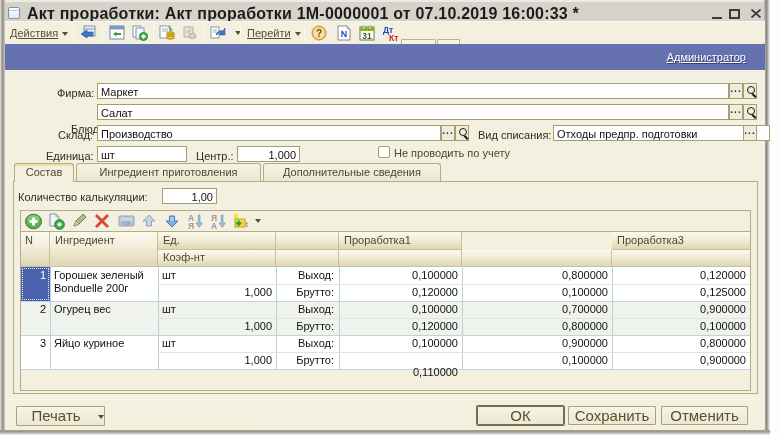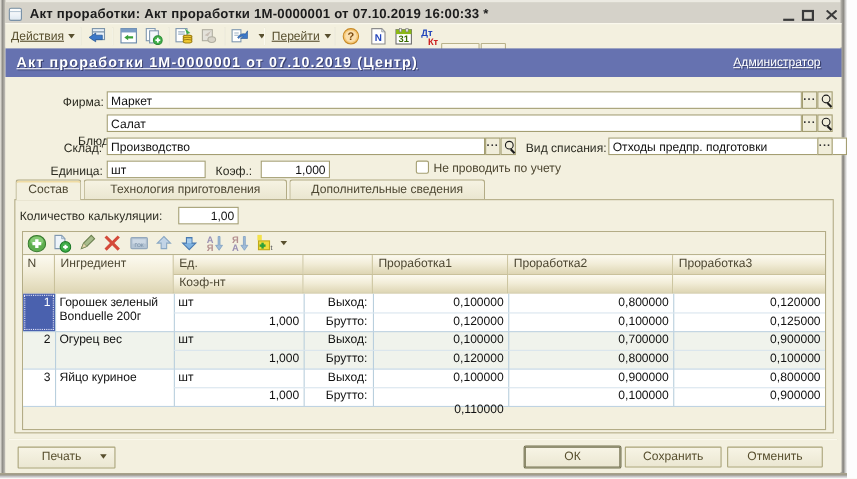--- a/index.html
+++ b/index.html
@@ -6,21 +6,21 @@
 html,body { width:779px; height:435px; background:#fdfdfd; font-family:"Liberation Sans",sans-serif; overflow:hidden; }
 body { position:relative; font-size:11px; color:#1a1a1a; }
 .abs { position:absolute; }
 
 .win { left:0; top:0; width:770px; height:433px; background:#f3f0df; }
 .frameL { left:0; top:0; width:5px; height:433px; background:linear-gradient(90deg,#edebe3 0%,#908e88 45%,#c8c6be 100%); }
 .frameR { left:764px; top:0; width:6px; height:432px; background:linear-gradient(90deg,#bdbbb3 0%,#8a8882 45%,#dededd 85%,#f4f4f4 100%); }
 .frameB { left:0; top:430px; width:770px; height:5px; background:linear-gradient(180deg,#aaa489 0%,#9d998c 35%,#c6c6c9 65%,#f3f3f5 100%); }
 
 .titlebar { left:5px; top:0; width:760px; height:21px; background:#d5d2c9; border-top:2px solid #eceae2; }
-.title-txt { left:22px; top:3px; font-size:12px; font-weight:bold; color:#1c1c1c; white-space:nowrap; letter-spacing:0.2px;}
+.title-txt { left:22px; top:3px; font-size:16px; font-weight:bold; color:#1c1c1c; white-space:nowrap; letter-spacing:0.2px;}
 .ticon { left:3px; top:5px; width:12px; height:12px; background:linear-gradient(180deg,#fdfdfd 0%,#eef3f8 55%,#dfe9f2 100%); border:1px solid #7a92a8; border-radius:2px; }
 .ticon:before { content:""; position:absolute; left:0px; top:2px; width:10px; height:1px; background:#b8c8d6; }
 
 .toolbar { left:5px; top:21px; width:760px; height:22px; background:#f3f0df; border-top:1px solid #fbf9ef; }
 .tbtext { position:absolute; top:5px; font-size:11px; color:#584f2e; white-space:nowrap;text-decoration:underline; }
 .tbsep { position:absolute; top:3px; width:1px; height:16px; background:#d0ccb4; border-right:1px solid #fbf9ee; }
 .dnarrow { display:inline-block; width:0; height:0; border-left:3px solid transparent; border-right:3px solid transparent; border-top:4px solid #584f2e; vertical-align:middle; margin-left:4px; }
 .togglebtn { position:absolute; top:17px; height:20px; border:1px solid #b9b28b; background:linear-gradient(180deg,#f8f5e6,#eae5cc); color:#584f2e; font-size:11px; text-align:center; line-height:18px; border-radius:1px;font-family:Liberation Serif, serif;}
 
 .band { left:5px; top:44px; width:760px; height:26px; background:#6672b0; }
@@ -43,21 +43,21 @@
 .gdata { position:absolute; left:0; top:56px; width:729px; height:103px; background:#fff; }
 .grow2 { position:absolute; left:0; top:34px; width:729px; height:34px; background:#f0f3ec; }
 .gr { position:absolute; height:17px; line-height:17px; font-size:11px; color:#111; white-space:nowrap; }
 .ra { text-align:right; }
 .gtoolbar { left:0; top:0; width:729px; height:21px; border-bottom:1px solid #b3ac86; background:#f3f0df; position:absolute;}
 .ghead { position:absolute; background:linear-gradient(180deg,#fcfaf0 0%,#f2edd8 45%,#ded6b4 100%); border-right:1px solid #c9c19b; border-bottom:1px solid #c9c19b; font-size:11px; color:#4d4732; }
 .vline { position:absolute; width:1px; background:#b9cfdd; }
 .hline { position:absolute; height:1px; background:#d9e5ee; }
 
 .botline { left:8px; top:399px; width:753px; height:1px; background:#cdc7a9; border-bottom:1px solid #faf8ec;}
-.btn { position:absolute; top:406px; height:19px; background:linear-gradient(180deg,#f7f4e5,#ebe7d2); border:1px solid #a9a378; font-size:11px; color:#584f2e; text-align:center; line-height:17px; border-radius:1px; }
+.btn { position:absolute; top:406px; height:19px; background:linear-gradient(180deg,#f7f4e5,#ebe7d2); border:1px solid #a9a378; font-size:15px; color:#584f2e; text-align:center; line-height:17px; border-radius:1px; }
 .btn.default { border:1px solid #72704f; box-shadow:0 0 0 1px #72704f; }
 </style>
 </head>
 <body>
 <div class="abs win"></div>
 <div class="abs titlebar">
   <div class="abs ticon"></div>
   <div class="abs title-txt">Акт проработки: Акт проработки 1М-0000001 от 07.10.2019 16:00:33 *</div>
   <div class="abs" style="left:707px; top:15px; width:10px; height:2px; background:#3a3a3a;"></div>
   <div class="abs" style="left:724px; top:7px; width:11px; height:10px; border:2px solid #3a3a3a;"></div>
@@ -134,21 +134,20 @@
     <text x="8" y="13.5" font-size="8.5" font-weight="bold" fill="#3a6a00" text-anchor="middle" font-family="Liberation Sans">31</text>
   </svg>
   <svg class="abs" style="left:377px; top:3px;" width="18" height="16" viewBox="0 0 18 16">
     <text x="1" y="8" font-size="8.5" font-weight="bold" fill="#2244bb" font-family="Liberation Sans">Дт</text>
     <text x="7" y="15.5" font-size="8.5" font-weight="bold" fill="#cc2222" font-family="Liberation Sans">Кт</text>
   </svg>
   <div class="togglebtn" style="left:396px; width:35px;">ОФУ</div>
   <div class="togglebtn" style="left:432px; width:23px;">БУ</div>
 </div>
 <div class="abs band">
-  <div class="abs bandtitle">Акт проработки 1М-0000001 от 07.10.2019 (Центр)</div>
   <div class="abs banduser">Администратор</div>
 </div>
 <div class="abs form"></div>
 <div id="fields">
   <div class="abs flabel" style="left:57px; top:87px;">Фирма:</div>
   <div class="abs finput" style="left:97px; top:83px; width:632px; height:16px;">Маркет</div>
   <div class="abs fbtn dots" style="left:729px; top:83px; width:14px; height:16px;"></div>
   <div class="abs fbtn loupe" style="left:743px; top:83px; width:14px; height:16px;"></div>
 
   <div class="abs flabel" style="left:71px; top:108px;margin-top:15px;">Блюдо:</div>
@@ -159,28 +158,28 @@
   <div class="abs flabel" style="left:58px; top:129px;">Склад:</div>
   <div class="abs finput" style="left:97px; top:125px; width:344px; height:16px;">Производство</div>
   <div class="abs fbtn dots" style="left:441px; top:125px; width:14px; height:16px;"></div>
   <div class="abs fbtn loupe" style="left:455px; top:125px; width:14px; height:16px;"></div>
   <div class="abs flabel" style="left:478px; top:129px;">Вид списания:</div>
   <div class="abs finput" style="left:553px; top:125px; width:217px; height:16px;">Отходы предпр. подготовки</div>
   <div class="abs fbtn dots" style="left:743px; top:125px; width:14px; height:16px;"></div>
 
   <div class="abs flabel" style="left:46px; top:150px;">Единица:</div>
   <div class="abs finput" style="left:97px; top:146px; width:90px; height:16px;">шт</div>
-  <div class="abs flabel" style="left:196px; top:150px;">Коэф.:</div>
+  <div class="abs flabel" style="left:196px; top:150px;">Центр.:</div>
   <div class="abs finput" style="left:237px; top:146px; width:63px; height:16px; text-align:right;">1,000</div>
   <div class="abs" style="left:378px; top:146px; width:12px; height:12px; background:#fff; border:1px solid #a49e72; border-radius:2px;"></div>
   <div class="abs flabel" style="left:394px; top:147px; color:#4d4630;">Не проводить по учету</div>
 </div>
 <div id="tabs">
   <div class="tab active" style="left:14px; width:60px; line-height:17px;">Состав</div>
-  <div class="tab" style="left:76px; width:185px; line-height:16px;">Технология приготовления</div>
+  <div class="tab" style="left:76px; width:185px; line-height:16px;">Ингредиент приготовления</div>
   <div class="tab" style="left:263px; width:178px; line-height:16px;">Дополнительные сведения</div>
 </div>
 <div class="abs tabpage"></div>
 <div class="abs flabel" style="left:18px; top:191px;">Количество калькуляции:</div>
 <div class="abs finput" style="left:162px; top:188px; width:55px; height:16px; text-align:right;">1,00</div>
 <div class="abs grid" id="grid">
   <div class="gtoolbar" id="gtb">
     <svg class="abs" style="left:4px; top:2px;" width="17" height="17" viewBox="0 0 17 17">
       <ellipse cx="8.5" cy="8.5" rx="8" ry="7.3" fill="#5fae4f" stroke="#3a7a30"></ellipse>
       <ellipse cx="8.5" cy="6" rx="6" ry="4" fill="#8cd07c" opacity="0.8"></ellipse>
@@ -232,21 +231,20 @@
   </div>
 
   <div class="ghead" style="left:0; top:21px; width:29px; height:35px; padding:2px 0 0 4px;">N</div>
   <div class="ghead" style="left:29px; top:21px; width:108px; height:35px; padding:2px 0 0 5px;">Ингредиент</div>
   <div class="ghead" style="left:137px; top:21px; width:118px; height:18px; padding:2px 0 0 5px;">Ед.</div>
   <div class="ghead" style="left:137px; top:39px; width:118px; height:17px; padding:1px 0 0 5px;">Коэф-нт</div>
   <div class="ghead" style="left:255px; top:21px; width:63px; height:18px;"></div>
   <div class="ghead" style="left:255px; top:39px; width:63px; height:17px;"></div>
   <div class="ghead" style="left:318px; top:21px; width:123px; height:18px; padding:2px 0 0 5px;">Проработка1</div>
   <div class="ghead" style="left:318px; top:39px; width:123px; height:17px;"></div>
-  <div class="ghead" style="left:441px; top:21px; width:150px; height:18px; padding:2px 0 0 5px;">Проработка2</div>
   <div class="ghead" style="left:441px; top:39px; width:150px; height:17px;"></div>
   <div class="ghead" style="left:591px; top:21px; width:138px; height:18px; padding:2px 0 0 5px; border-right:none;">Проработка3</div>
   <div class="ghead" style="left:591px; top:39px; width:138px; height:17px; border-right:none;"></div>
 
   <div class="gdata">
     <div class="grow2"></div>
 
     <div class="vline" style="left:29px; top:0; height:103px;"></div>
     <div class="vline" style="left:137px; top:0; height:103px;"></div>
     <div class="vline" style="left:255px; top:0; height:103px;"></div>

